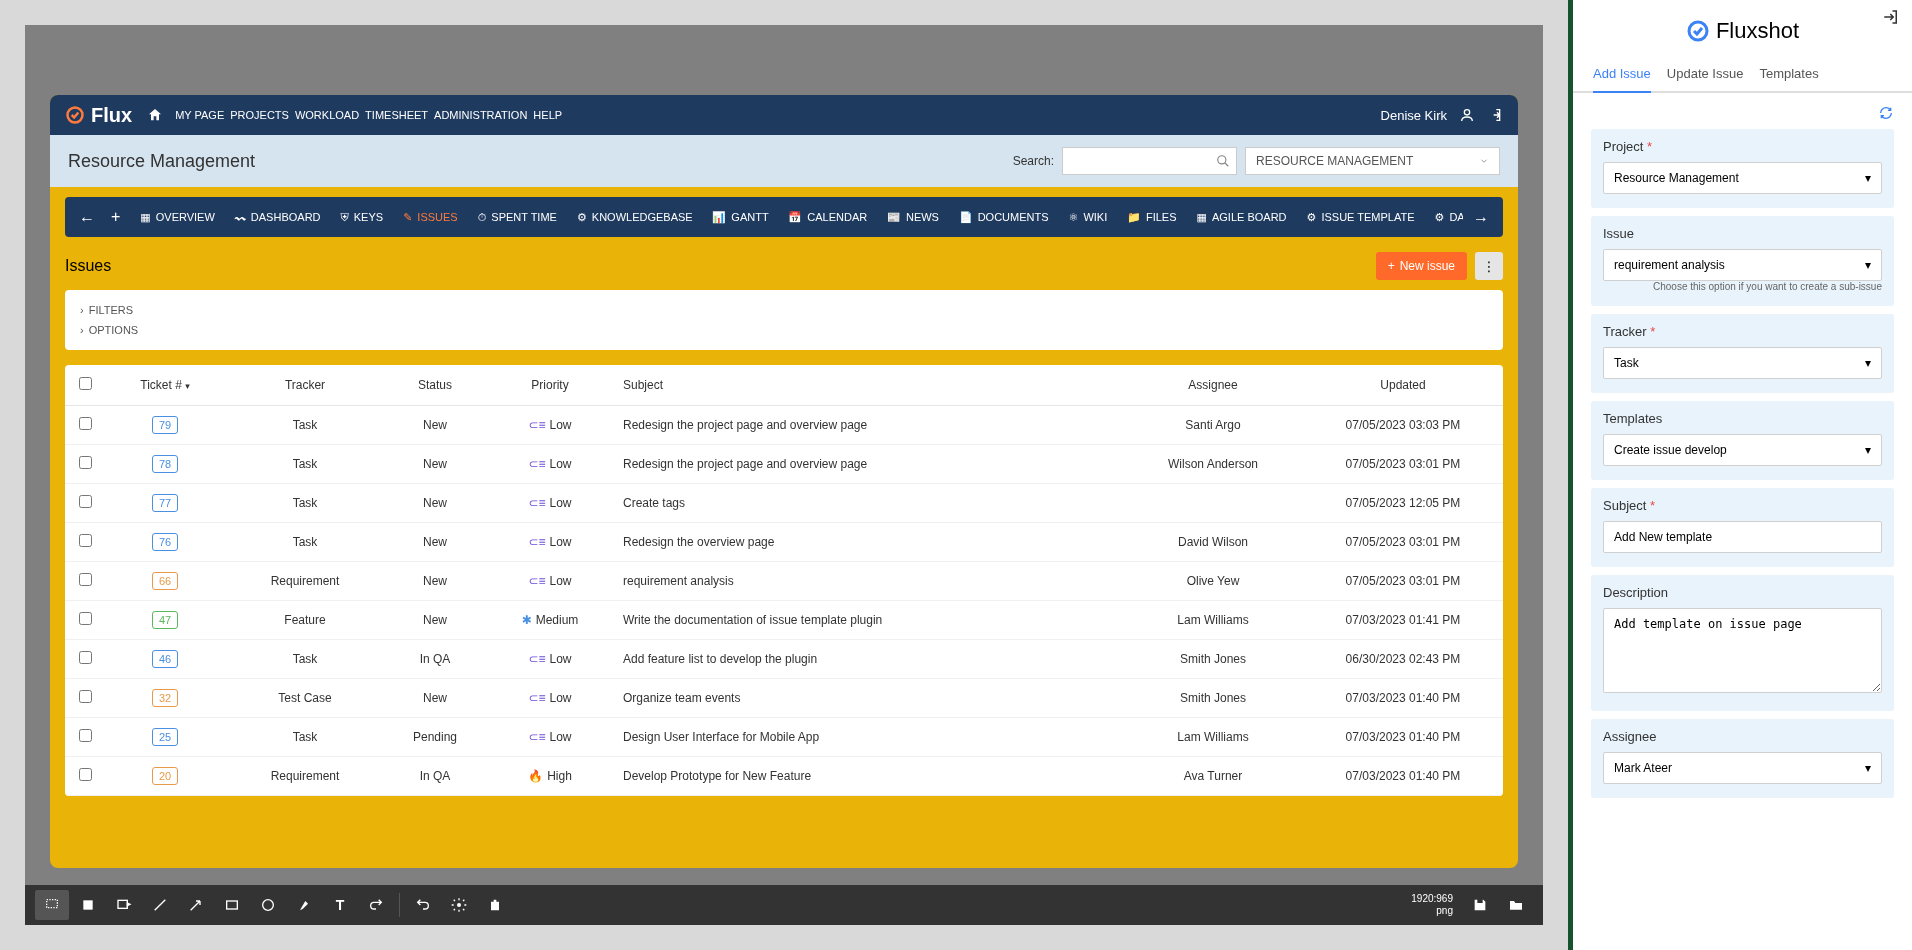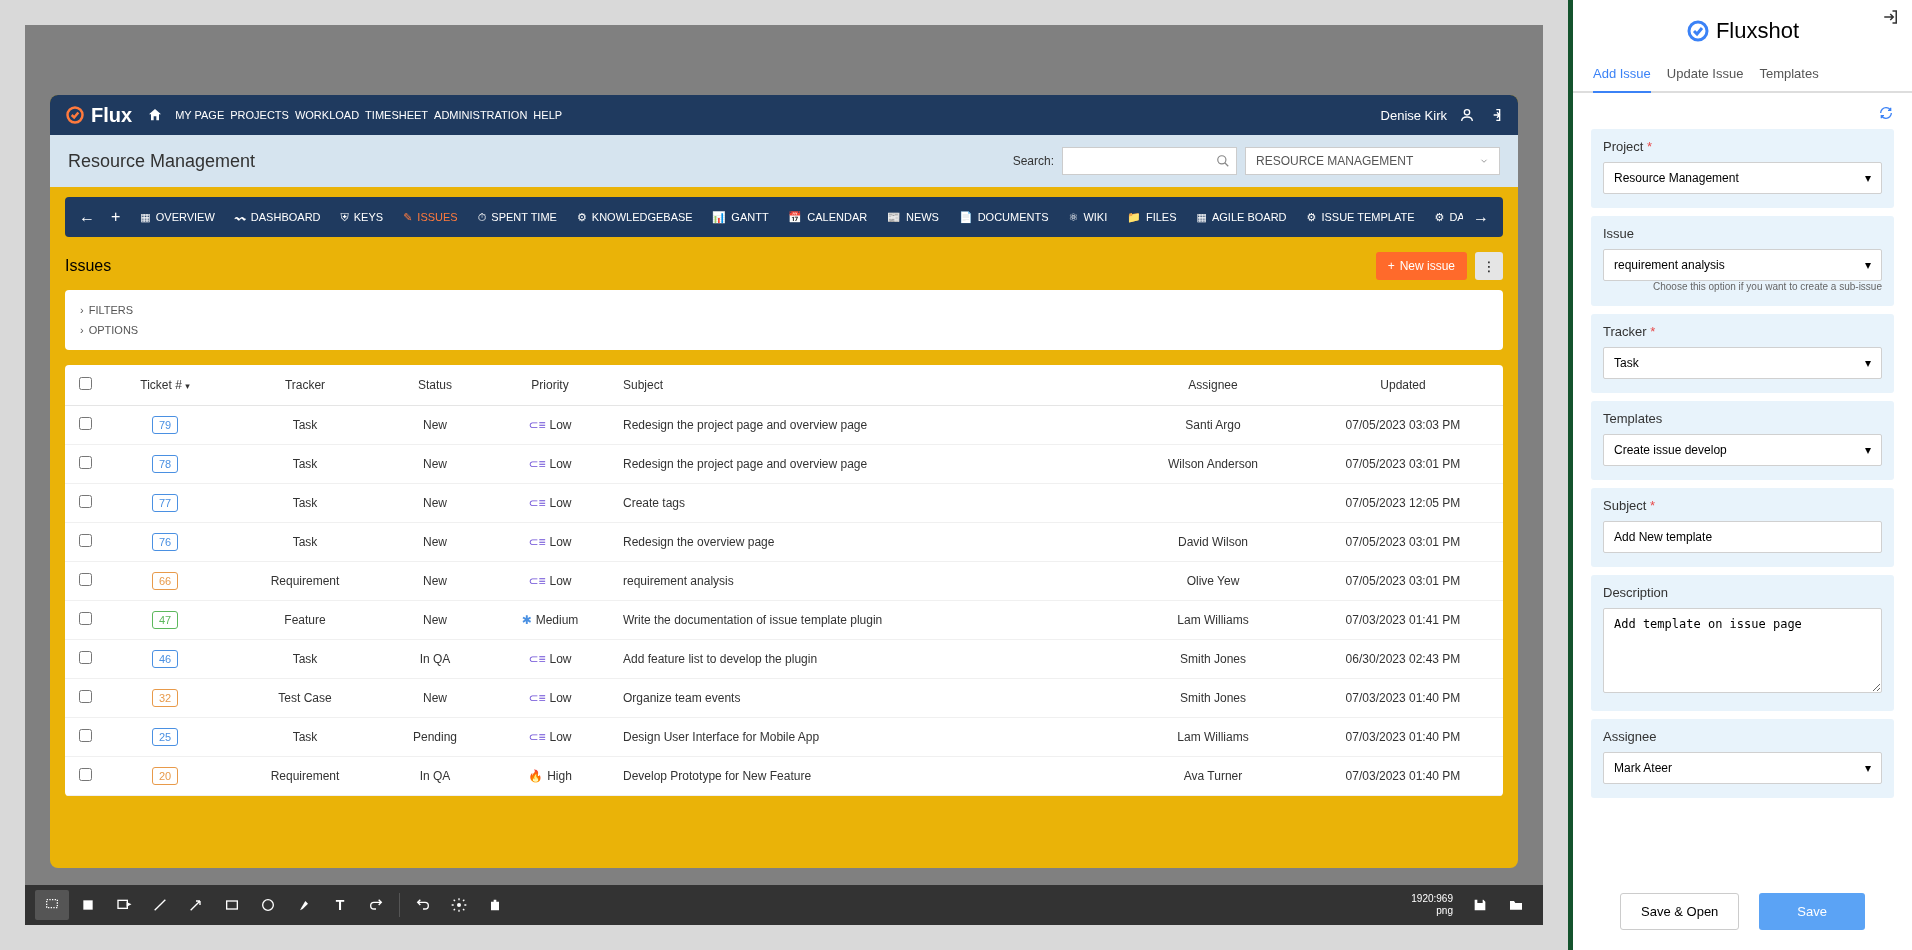--- a/index.html
+++ b/index.html
@@ -492,17 +492,13 @@
       <textarea class="form-ta" id="desc-ta" style="">Add template on issue page</textarea>
     </div>
     <div class="form-group">
       <label>Assignee</label>
       <div class="form-sel">
           <span>Mark Ateer</span>
           <span>▾</span>
         </div>
     </div>
   </div>
-  <div class="rp-actions">
-    <button class="btn-outline">Save &amp; Open</button>
-    <button class="btn-primary">Save</button>
-  </div>
 </div>
 
 </body></html>

